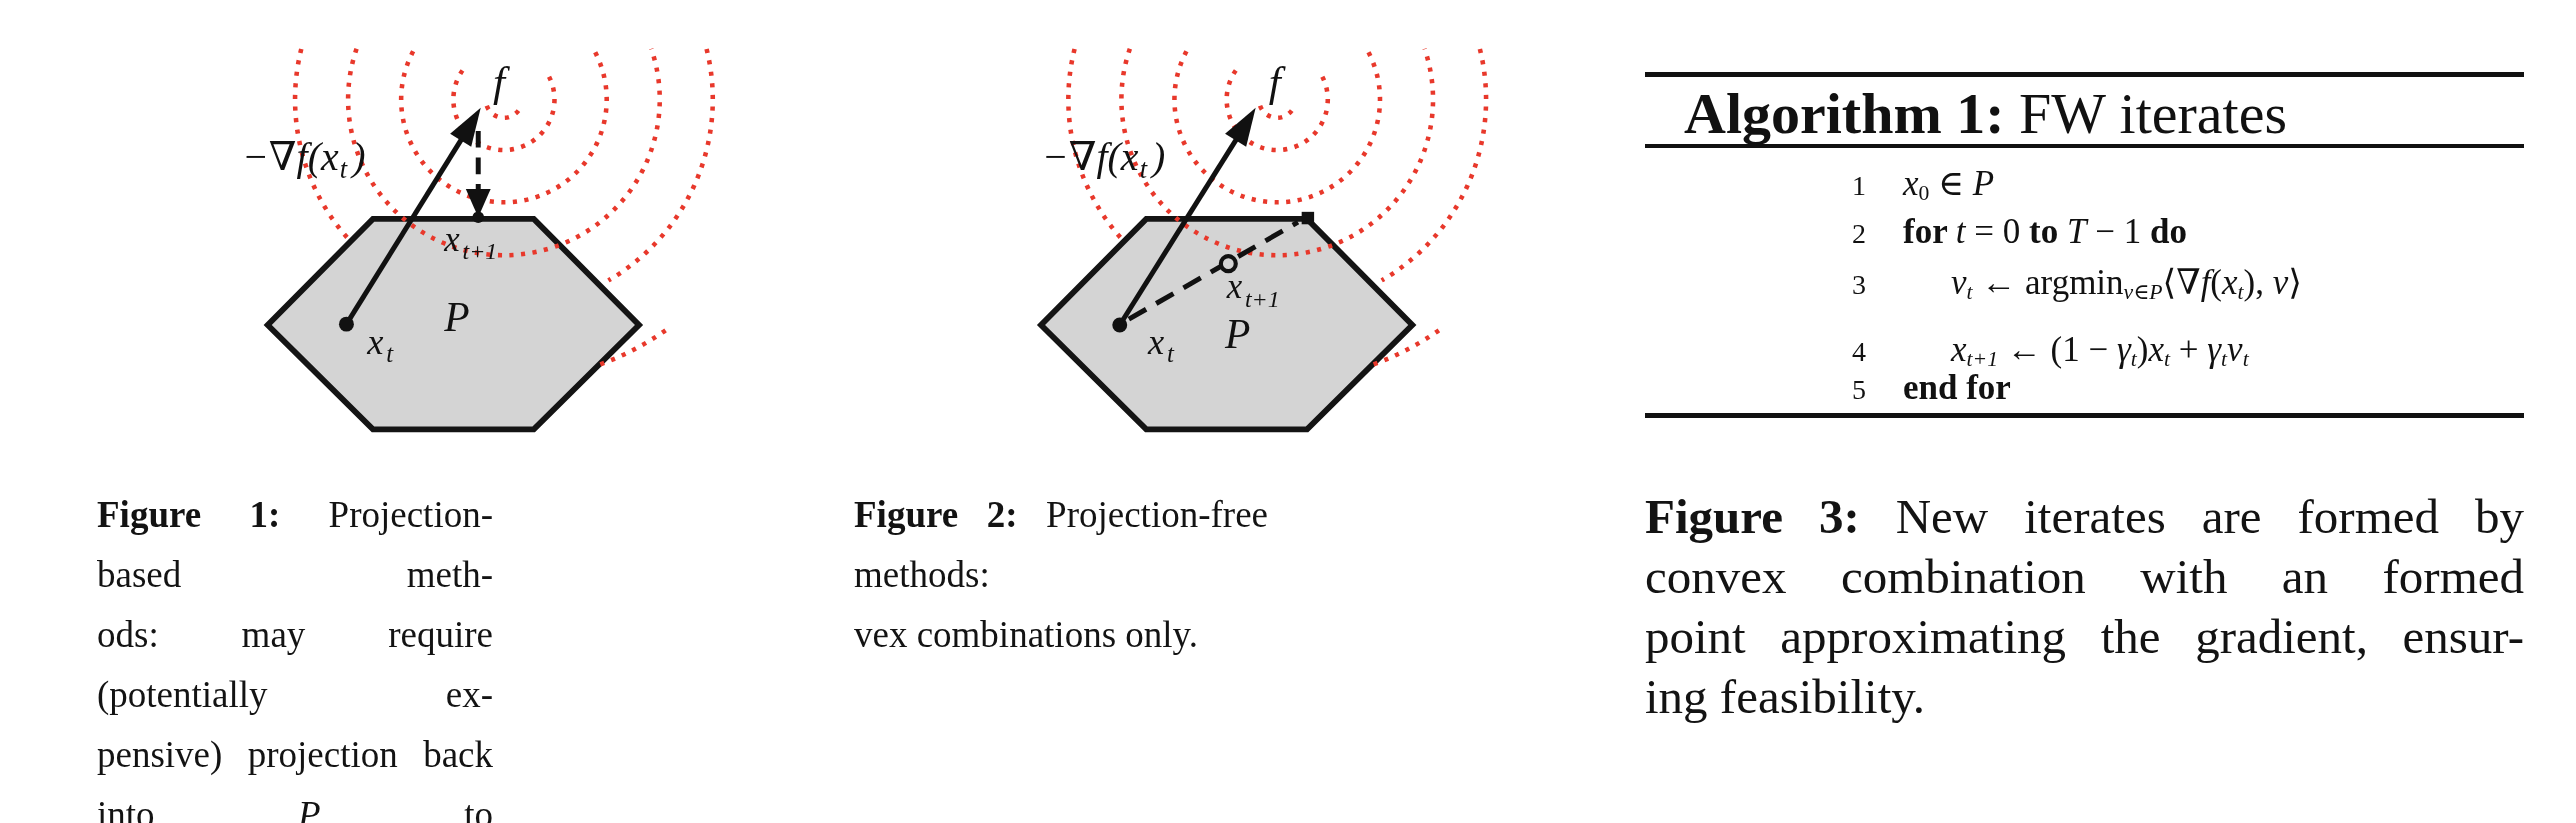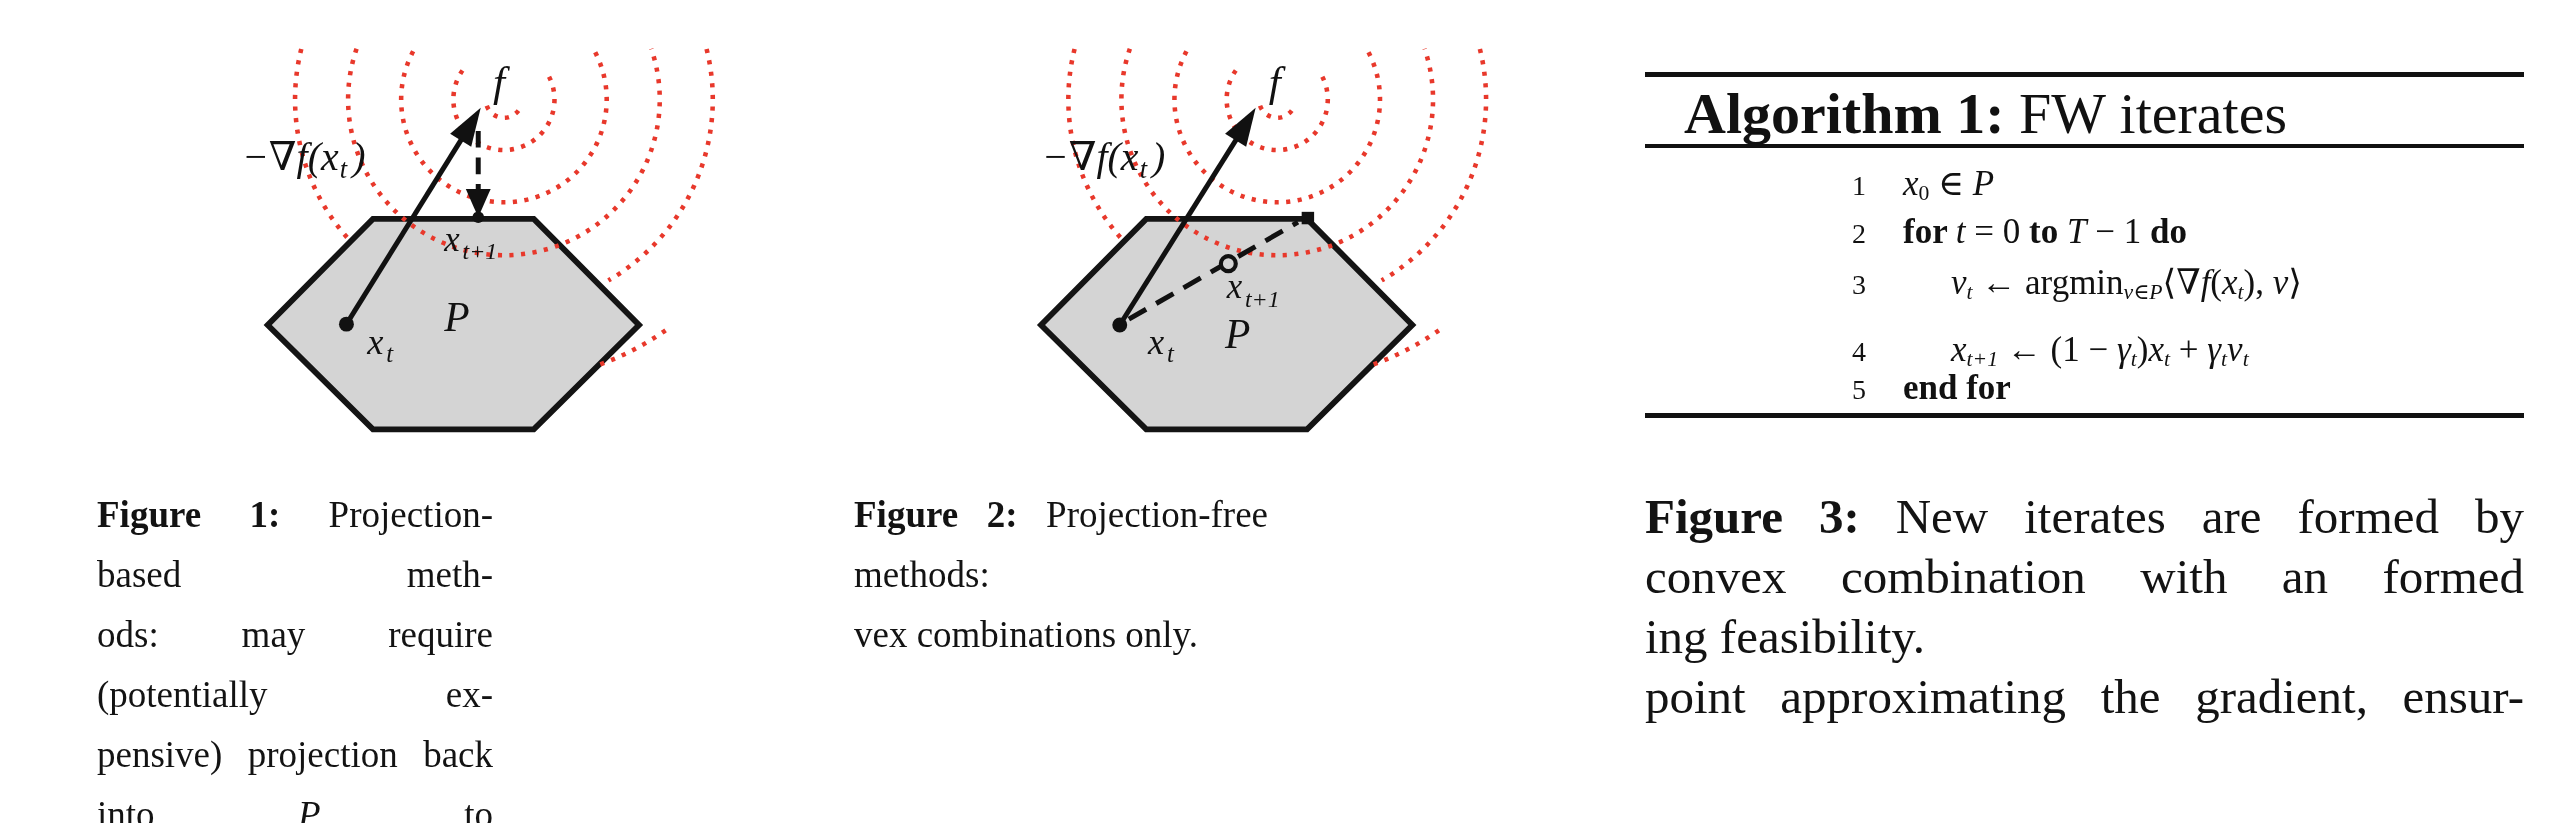--- a/index.html
+++ b/index.html
@@ -131,18 +131,18 @@
     </div>
 
   <div class="caption" style="left:854px;top:485px;width:414px;">
       <div class="cap-line"><span class="b">Figure 2: </span><span>Projection-free methods:</span></div>
       <div class="cap-line last"><span>vex combinations only.</span></div>
     </div>
 
   <div class="caption" style="left:1645px;top:487px;width:879px;font-size:49px;">
       <div class="cap-line"><span class="b">Figure 3: </span><span> New iterates are formed by</span></div>
       <div class="cap-line"><span>convex combination with an formed</span></div>
+      <div class="cap-line"><span>point approximating the gradient, ensur-</span></div>
       <div class="cap-line last"><span>ing feasibility.</span></div>
-      <div class="cap-line"><span>point approximating the gradient, ensur-</span></div>
     </div>
 
 </div>
 
 
 </body></html>

